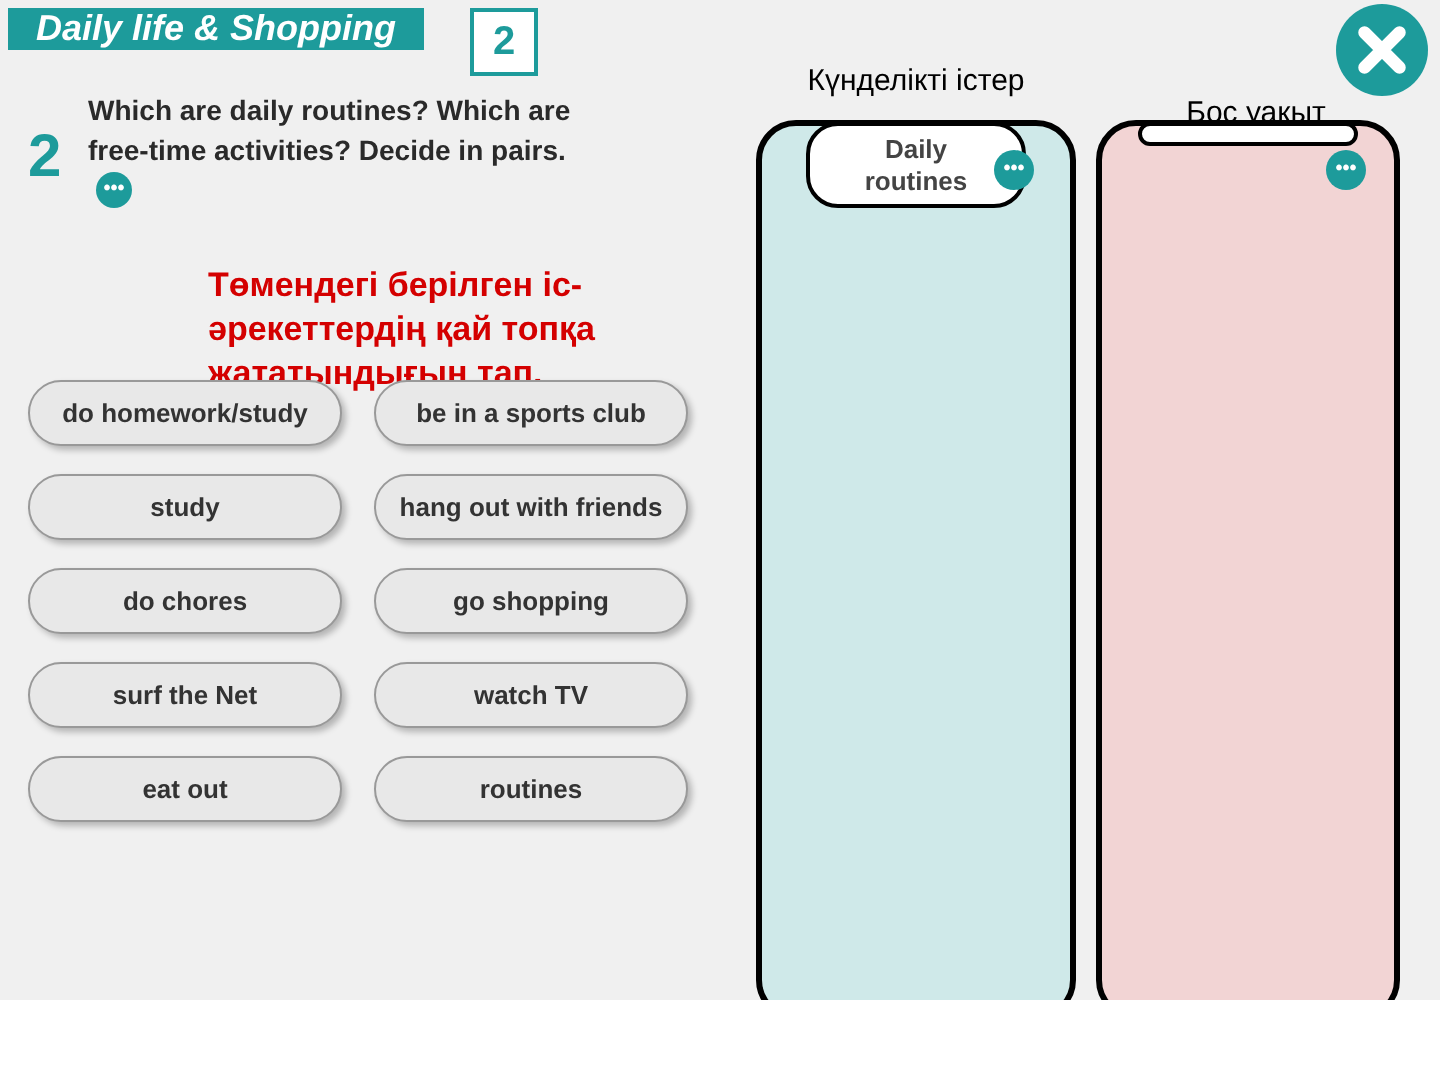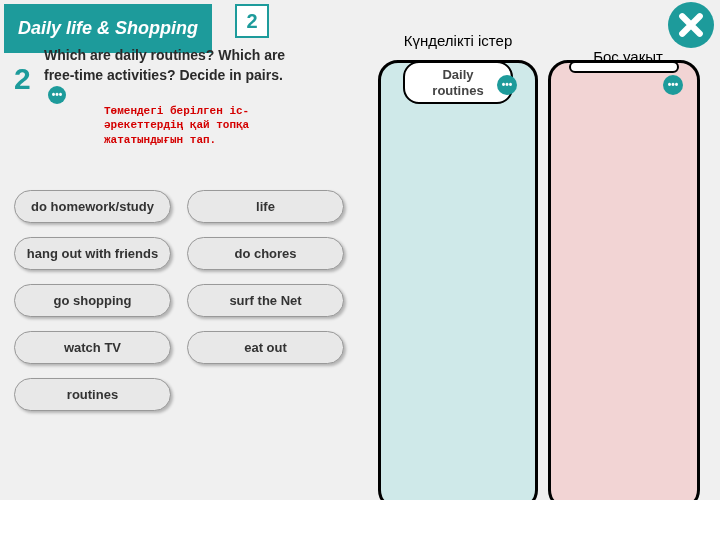--- a/index.html
+++ b/index.html
@@ -10,21 +10,21 @@
     background: #f0f0f0;
     position: relative;
     overflow: hidden;
   }
   .header-bar {
     background: #1d9b9b;
     color: white;
     font-weight: bold;
     font-style: italic;
     font-size: 18px;
-    padding: 14px 14px;
+    padding: 0 14px;
     display: inline-block;
     position: absolute;
     top: 4px;
     left: 4px;
   }
   .header-num {
     position: absolute;
     top: 4px;
     left: 235px;
     width: 34px;
@@ -77,28 +77,27 @@
     background: #1d9b9b;
     color: white;
     align-items: center;
     justify-content: center;
     font-size: 10px;
     vertical-align: middle;
     margin-left: 4px;
   }
   .instr {
     position: absolute;
-    top: 104px;
+    top: 132px;
     left: 104px;
     width: 200px;
     color: #d40000;
-    font-size: 11px;
+    font-size: 17px;
     font-weight: bold;
     line-height: 1.3;
-    font-family: Liberation Mono, monospace;
   }
   .pills {
     position: absolute;
     top: 190px;
     left: 14px;
     width: 330px;
     display: grid;
     grid-template-columns: 1fr 1fr;
     gap: 14px 16px;
   }
@@ -187,21 +186,22 @@
 <div class="q-num">2</div>
 <div class="q-text">
   <span>Which are daily routines? Which are free-time activities? Decide in pairs.</span>
   <span class="q-dots">•••</span>
 </div>
 
 <div class="instr">Төмендегі берілген іс-әрекеттердің қай топқа жататындығын тап.</div>
 
 <div class="pills">
   <div class="pill">do homework/study</div>
-  <div class="pill">life</div>
+  <div class="pill">be in a sports club</div>
+  <div class="pill">study</div>
   <div class="pill">hang out with friends</div>
   <div class="pill">do chores</div>
   <div class="pill">go shopping</div>
   <div class="pill">surf the Net</div>
   <div class="pill">watch TV</div>
   <div class="pill">eat out</div>
   <div class="pill">routines</div>
 </div>
 
 <div class="drop-label l1">Күнделікті істер</div>

